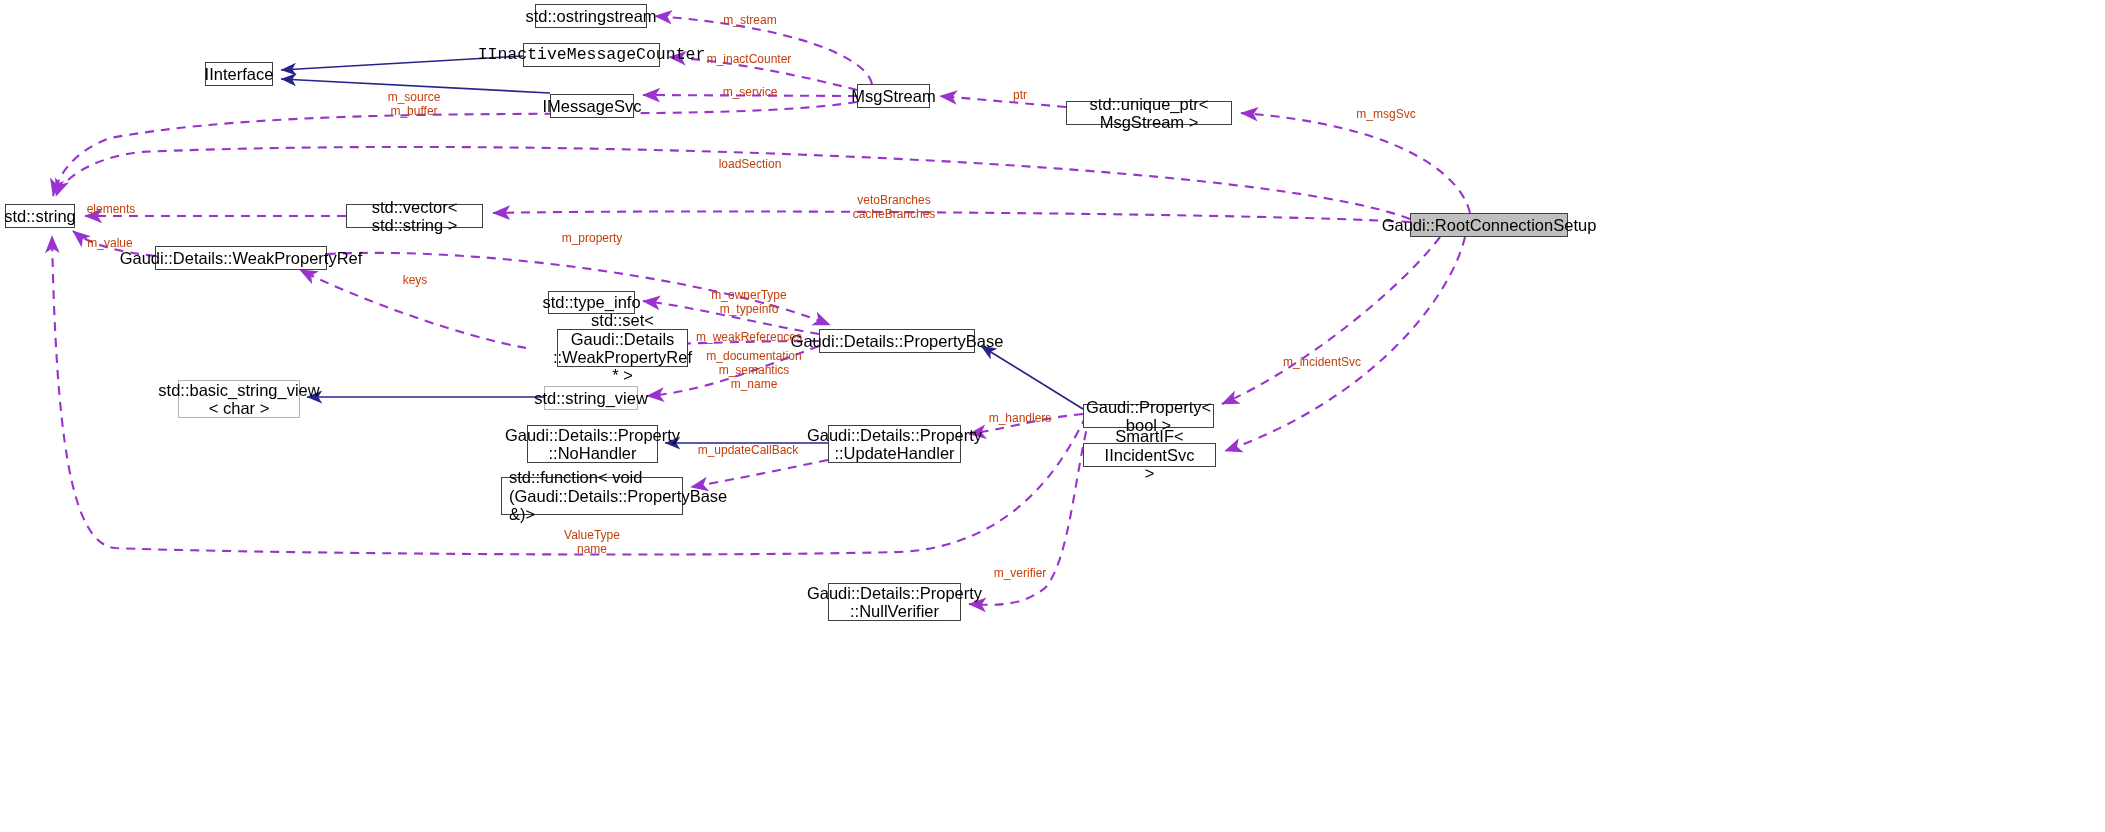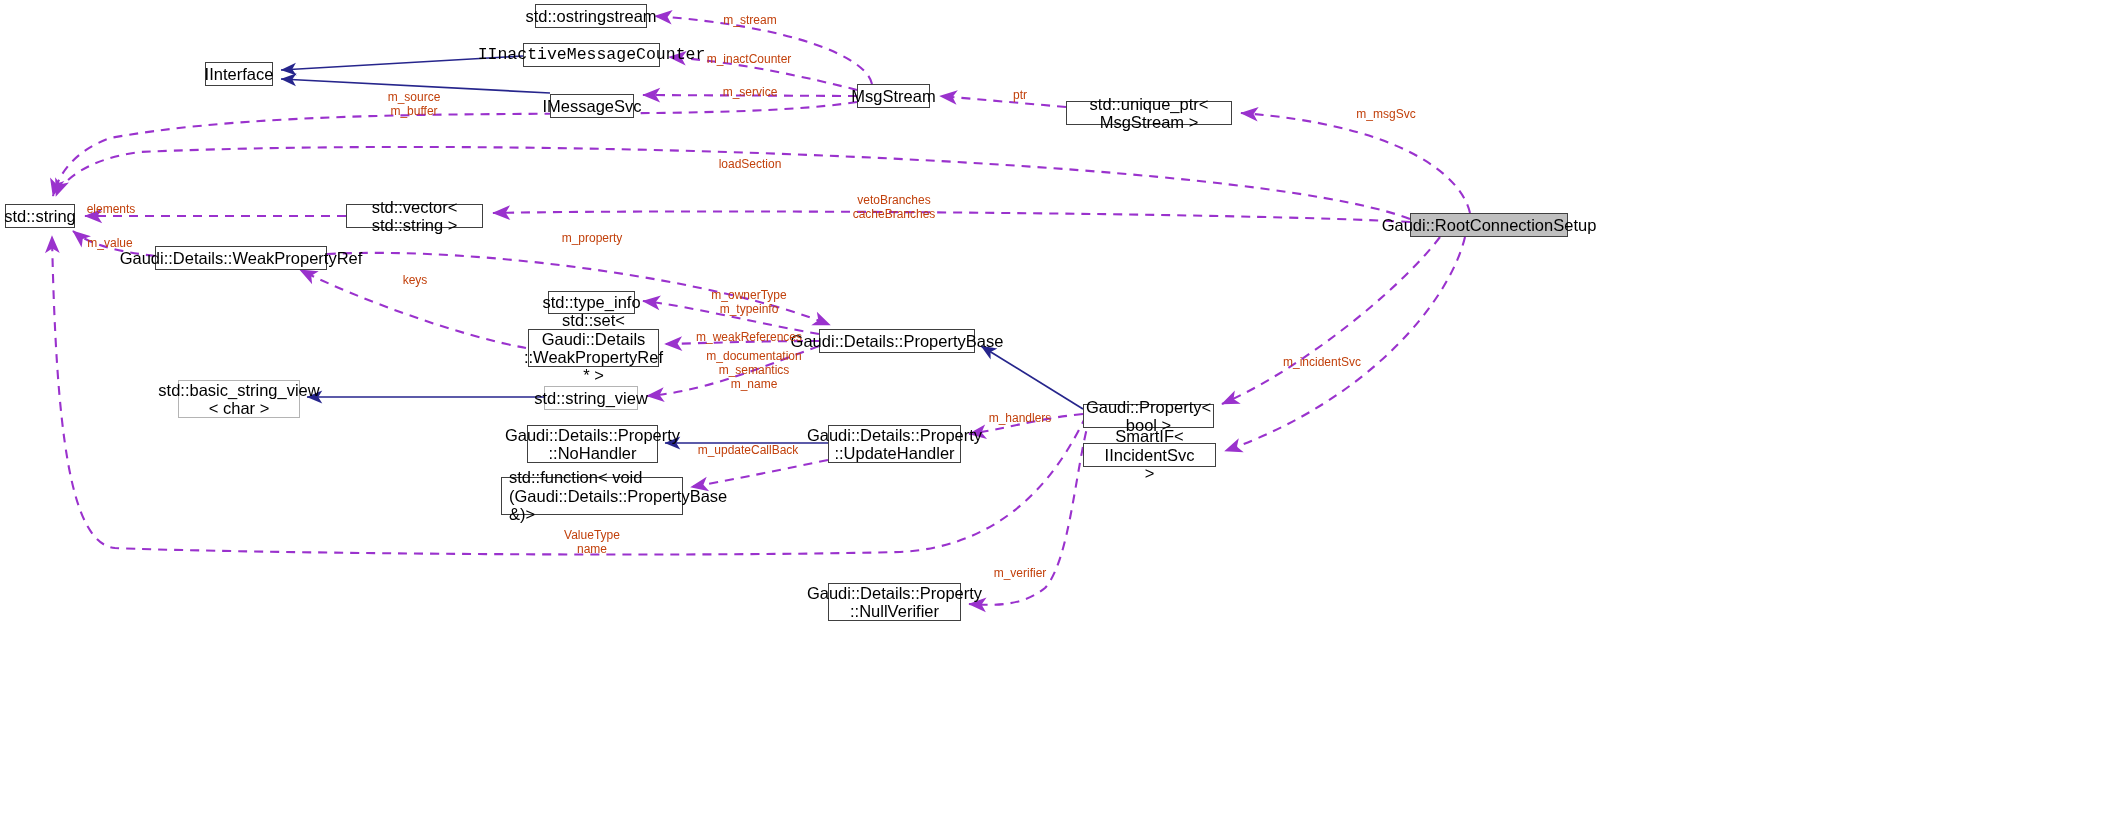--- a/index.html
+++ b/index.html
@@ -140,21 +140,21 @@
   <div class="node highlight" style="left:1410px; top:213px; width:158px; height:24px;">Gaudi::RootConnectionSetup</div>
 
   <div class="node" style="left:5px; top:204px; width:70px; height:24px;">std::string</div>
 
   <div class="node" style="left:346px; top:204px; width:137px; height:24px;">std::vector&lt; std::string &gt;</div>
 
   <div class="node" style="left:155px; top:246px; width:172px; height:24px;">Gaudi::Details::WeakPropertyRef</div>
 
   <div class="node" style="left:548px; top:291px; width:87px; height:23px;">std::type_info</div>
 
-  <div class="node" style="left:528px; top:329px; width:131px; height:38px;">std::set&lt; Gaudi::Details
+  <div class="node" style="left:557px; top:329px; width:131px; height:38px;">std::set&lt; Gaudi::Details
 ::WeakPropertyRef * &gt;</div>
 
   <div class="node" style="left:819px; top:329px; width:156px; height:24px;">Gaudi::Details::PropertyBase</div>
 
   <div class="node light-border" style="left:178px; top:380px; width:122px; height:38px;">std::basic_string_view
 &lt; char &gt;</div>
 
   <div class="node light-border" style="left:544px; top:386px; width:94px; height:24px;">std::string_view</div>
 
   <div class="node" style="left:1083px; top:404px; width:131px; height:24px;">Gaudi::Property&lt; bool &gt;</div>

